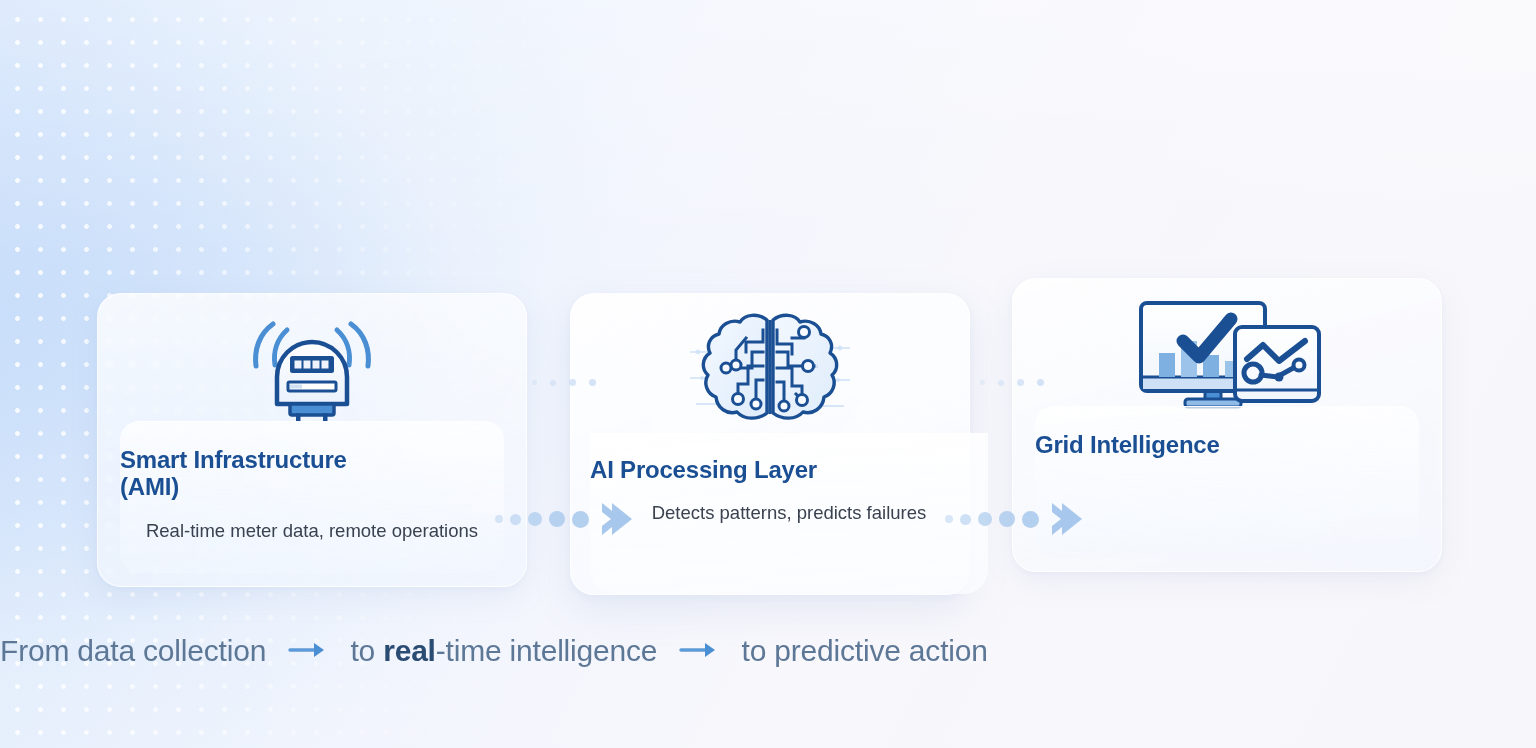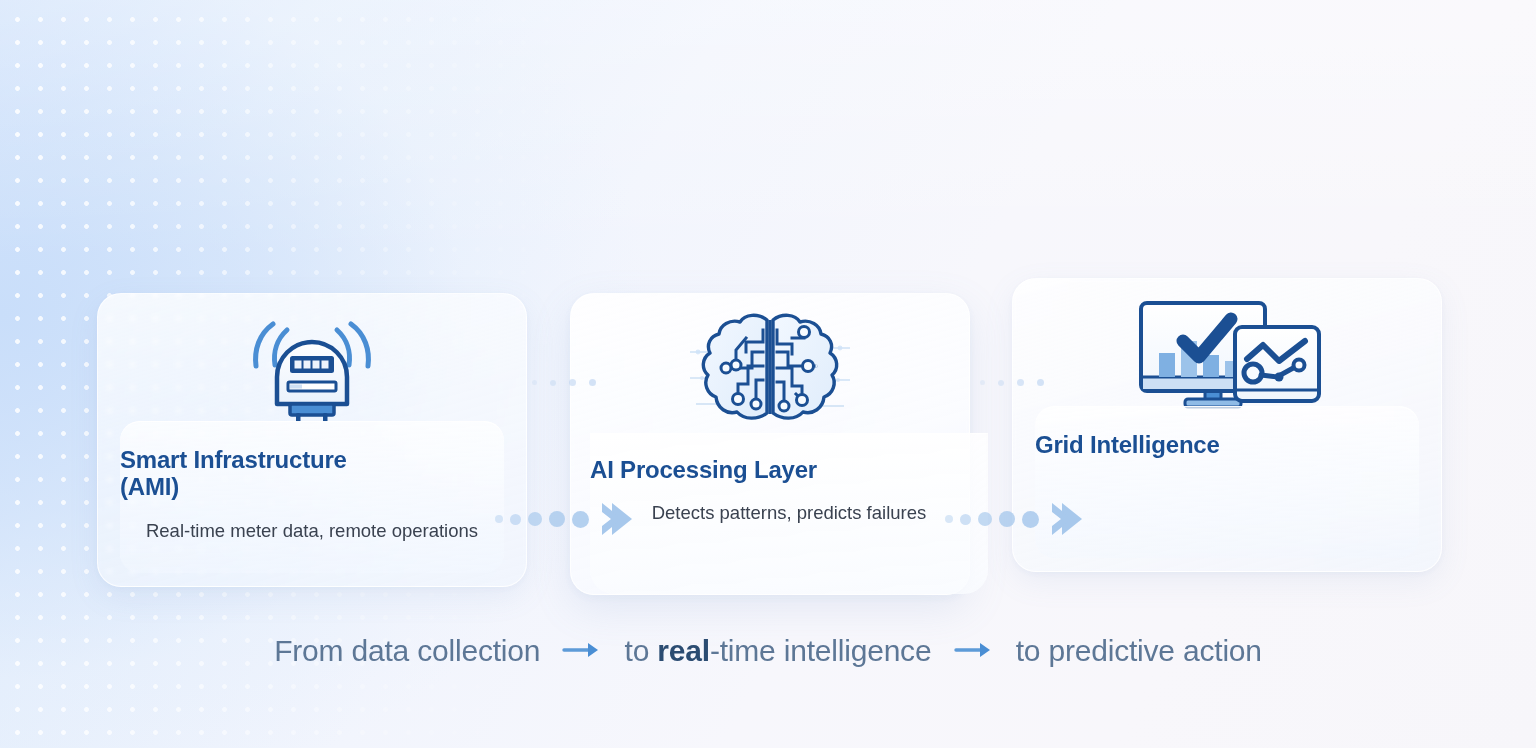--- a/index.html
+++ b/index.html
@@ -133,21 +133,21 @@
   .conn-arrow i:nth-child(4){width:16px;height:16px;opacity:.78;}
   .conn-arrow i:nth-child(5){width:17px;height:17px;opacity:.85;}
   .chev { margin-left: 2px; display:block; }
 
   
   .caption {
     position: absolute;
     left: 0;
     top: 634px;
     width: 1536px;
-    text-align: center;
+    text-align: left;
     font-size: 30px;
     color: #5d7796;
     letter-spacing: -0.2px;
     white-space: nowrap;
   }
   .caption .seg { color: #5d7796; }
   .caption b { color: #2b4c72; font-weight: bold; }
   .caption .arr {
     display: inline-block;
     vertical-align: middle;

